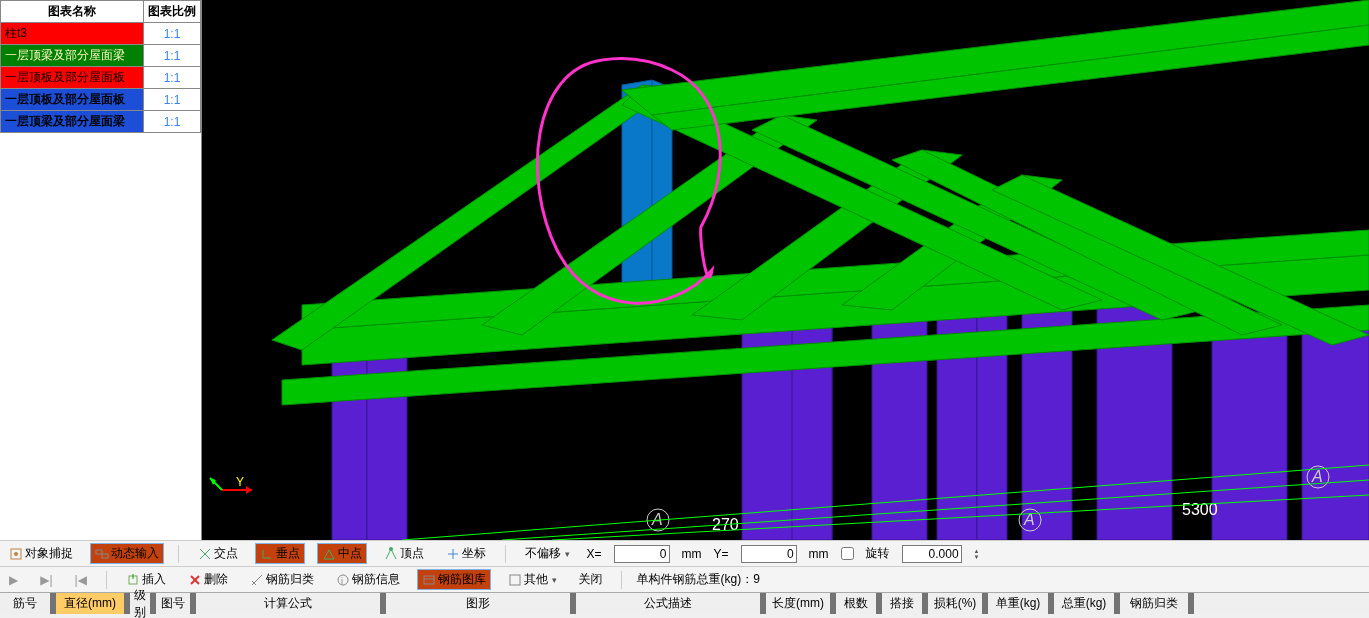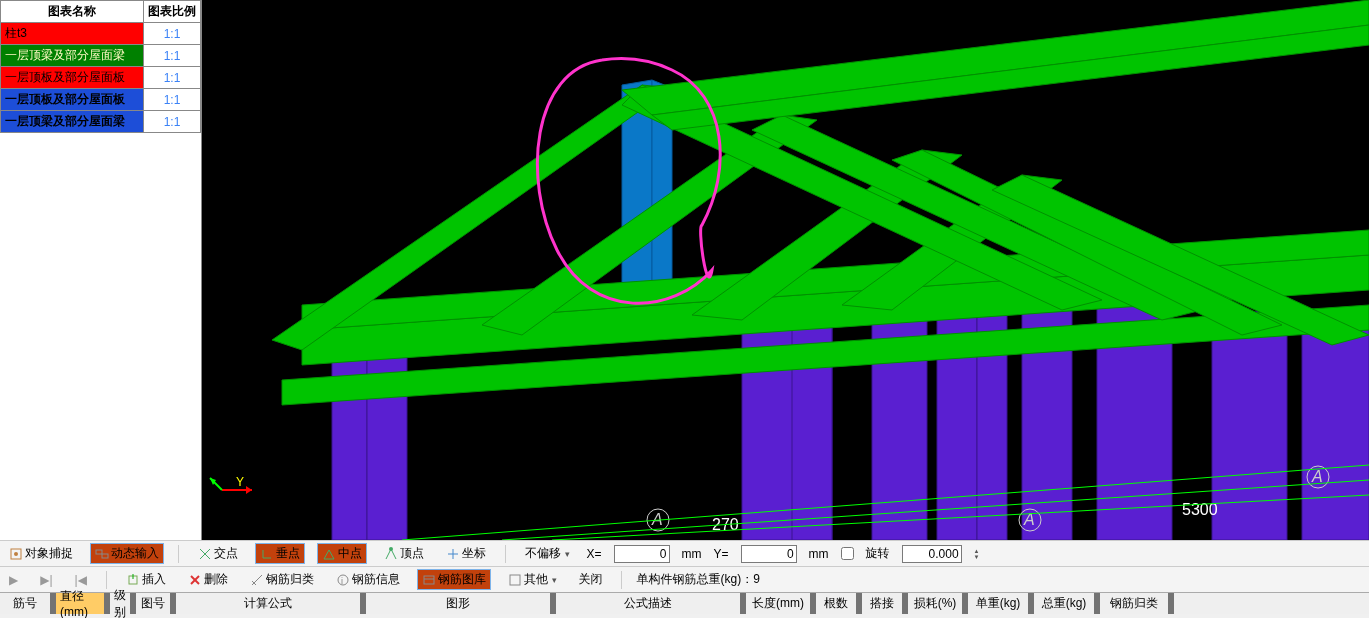--- a/index.html
+++ b/index.html
@@ -281,21 +281,21 @@
     </span>
         <span>其他</span>
       </span>
     <span class="tbtn">关闭</span>
     <span class="sep"></span>
     <span class="lbl">单构件钢筋总重(kg)：9</span>
   </div>
 
   <div class="col-headers">
     <div class="col" style="width:56px">筋号</div>
-    <div class="col hl" style="width:54px">直径(mm)</div>
+    <div class="col hl" style="width:74px">直径(mm)</div>
     <div class="col" style="width:26px">级别</div>
     <div class="col" style="width:40px">图号</div>
     <div class="col" style="width:190px">计算公式</div>
     <div class="col" style="width:190px">图形</div>
     <div class="col" style="width:190px">公式描述</div>
     <div class="col" style="width:70px">长度(mm)</div>
     <div class="col" style="width:46px">根数</div>
     <div class="col" style="width:46px">搭接</div>
     <div class="col" style="width:60px">损耗(%)</div>
     <div class="col" style="width:66px">单重(kg)</div>

